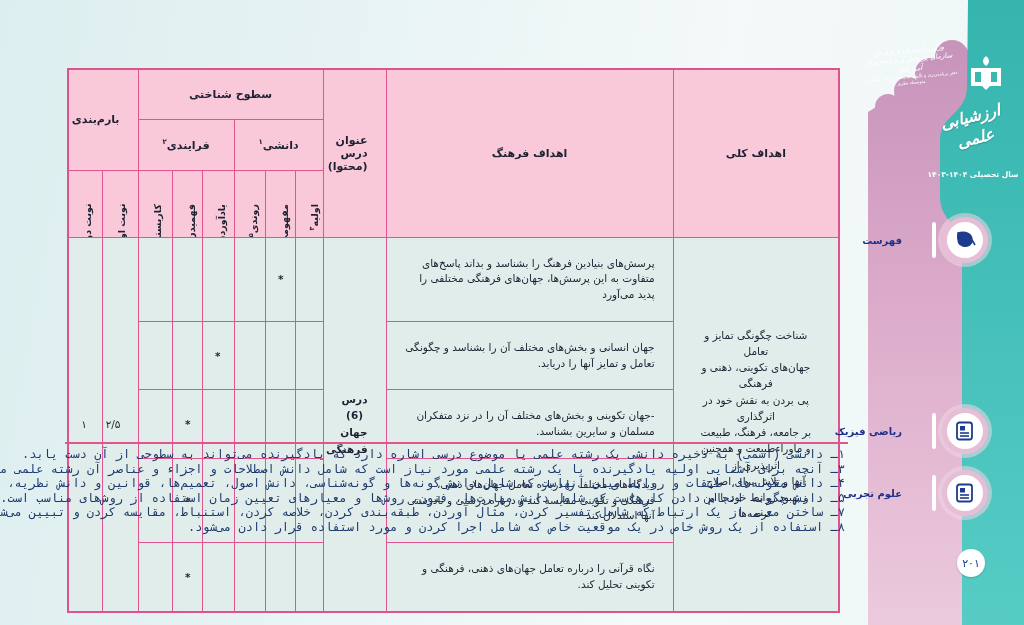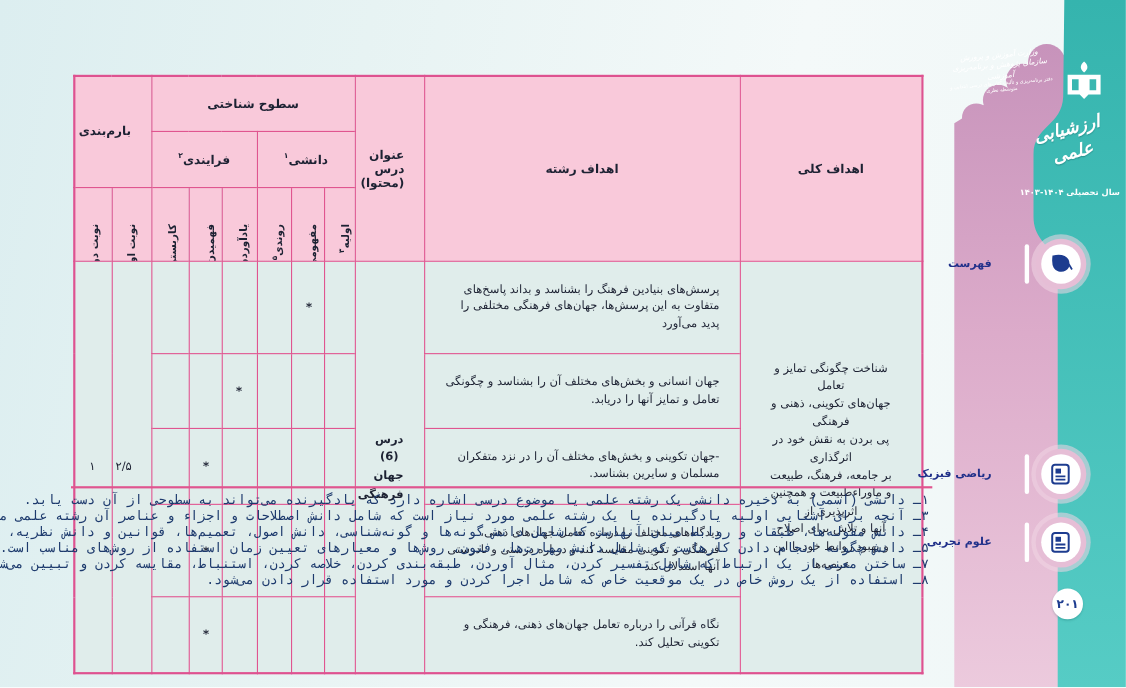--- a/index.html
+++ b/index.html
@@ -44,23 +44,23 @@
   .prog-year{position:absolute;left:86px;top:170px;width:94px;color:#fff;font-size:7.5px;
              font-weight:bold;text-align:center;}
   .mi{position:absolute;left:0;width:156px;height:50px;}
   .mi-ring{position:absolute;left:102px;top:2px;width:46px;height:46px;border-radius:50%;
            background:#e6bed6;box-shadow:0 0 0 4px rgba(240,214,228,.55);}
   .mi-inner{position:absolute;left:5px;top:5px;width:36px;height:36px;border-radius:50%;
             background:#fff;display:flex;align-items:center;justify-content:center;}
   .mi-bar{position:absolute;left:92px;top:7px;width:4px;height:36px;background:#fff;border-radius:2px;}
   .mi-label{position:absolute;right:94px;top:50%;transform:translateY(-50%);width:80px;
             text-align:right;color:#20308a;font-size:10px;font-weight:bold;line-height:1.3;}
-  .badge{position:absolute;left:117px;top:535px;width:28px;height:28px;border-radius:50%;
+  .badge{position:absolute;left:117px;top:549px;width:28px;height:28px;border-radius:50%;
          background:#fff;display:flex;align-items:center;justify-content:center;
-         color:#1d3c8f;font-size:11px;font-weight:bold;box-shadow:0 1px 2px rgba(0,80,80,.25);}
+         color:#1d3c8f;font-size:11px;font-weight:normal;box-shadow:0 1px 2px rgba(0,80,80,.25);}
 </style>
 </head>
 <body>
 
 <div class="page">
 
   <table class="grid" dir="rtl">
     <colgroup>
       <col style="width:166px">
         <col style="width:287px">
@@ -70,21 +70,21 @@
         <col style="width:31px">
       <col style="width:32px">
         <col style="width:30px">
         <col style="width:34px">
       <col style="width:36px">
         <col style="width:34px">
     </colgroup>
     <tbody>
         <tr style="height:25px">
       <th rowspan="3">اهداف کلی</th>
-      <th rowspan="3">اهداف رشته</th>
+      <th rowspan="3">اهداف فرهنگ</th>
       <th rowspan="3" class="small" style="white-space:pre-line">عنوان درس
 (محتوا)</th>
       <th colspan="6">سطوح شناختی</th>
       <th colspan="2" rowspan="2">بارم‌بندی</th>
     </tr>
     <tr style="height:35px">
       <th colspan="3" class="small"><span>دانشی</span><sup style="font-size:7px">۱</sup></th>
       <th colspan="3" class="small"><span>فرایندی</span><sup style="font-size:7px">۲</sup></th>
     </tr>
     <tr style="height:67px">

